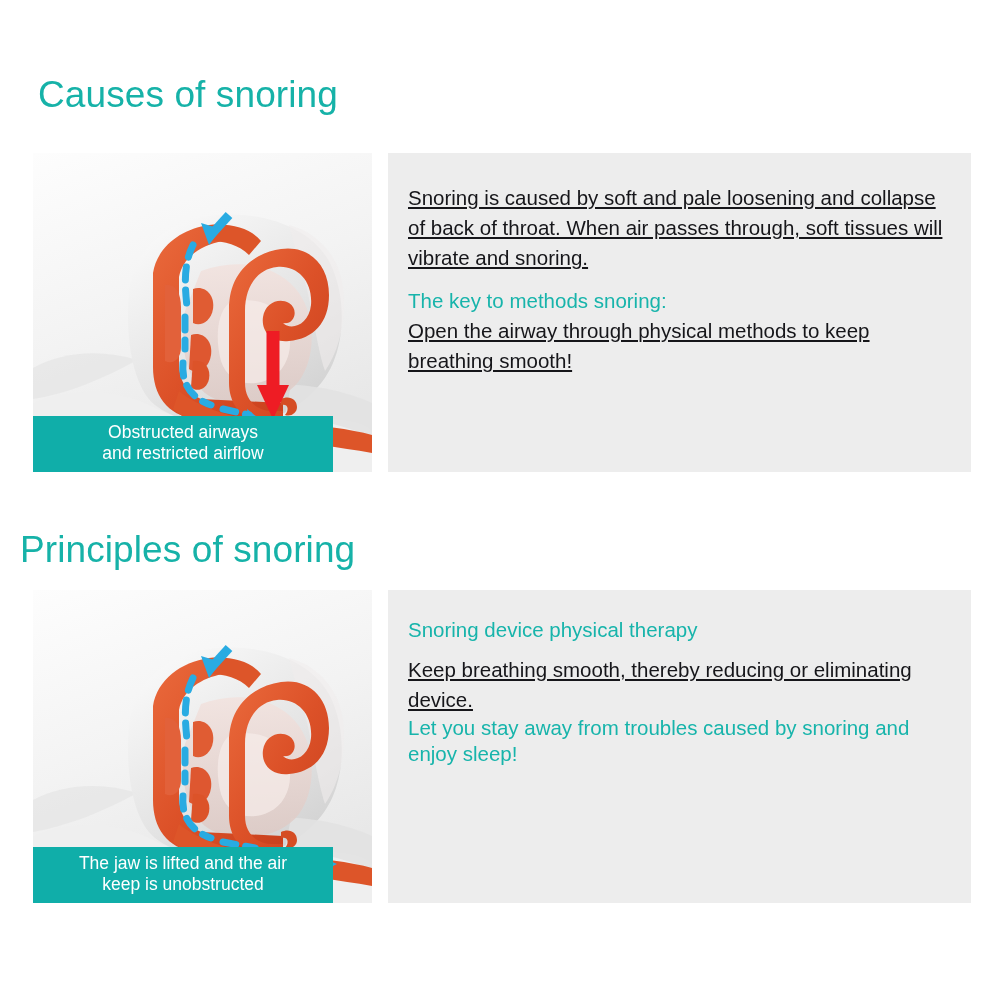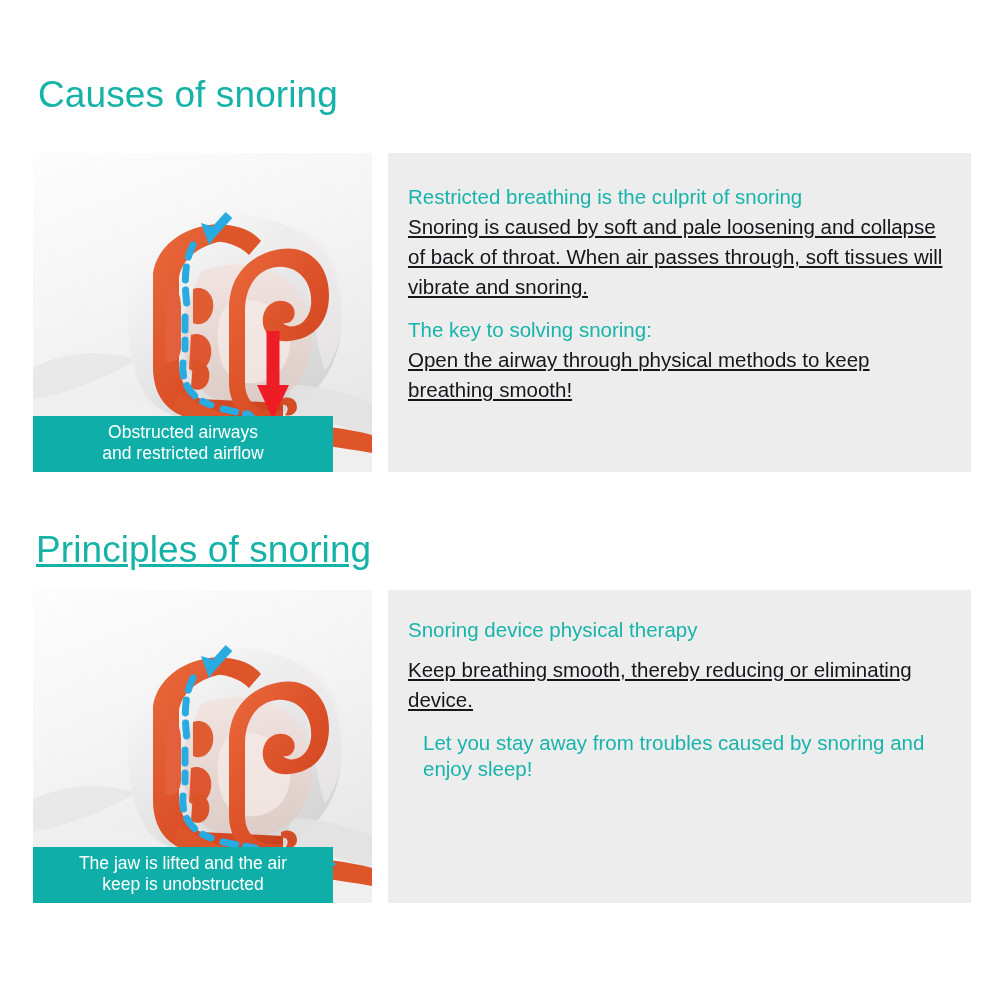--- a/index.html
+++ b/index.html
@@ -25,21 +25,21 @@
   .section-heading {
     position: absolute;
     color: #16B2A8;
     font-size: 37px;
     font-weight: 400;
     letter-spacing: 0.1px;
     line-height: 1;
     white-space: nowrap;
   }
   #heading-1 { left: 38px; top: 76px; }
-  #heading-2 { left: 36px; top: 531px; text-decoration: underline; }
+  #heading-2 { left: 20px; top: 531px; }
 
   
   .section { position: absolute; }
   #section-1 { left: 33px; top: 153px; width: 938px; height: 319px; }
   #section-2 { left: 33px; top: 590px; width: 938px; height: 313px; }
 
   
   .figure {
     position: absolute;
     left: 0;
@@ -105,21 +105,21 @@
     margin: 0;
     font-weight: 400;
     text-decoration: underline;
   }
   .para-gap { height: 14px; }
   .para-gap-sm { height: 10px; }
   .accent-para {
     color: #17B4AB;
     font-size: 20.5px;
     line-height: 26px;
-    margin: 15px;
+    margin: 0;
     font-weight: 400;
   }
 </style>
 </head>
 <body>
 
 <div class="page">
 
   <div id="heading-1" class="section-heading">Causes of snoring</div>
 
@@ -214,24 +214,23 @@
       </div>
 
       <div class="figure-caption">
         <span class="cap-line">Obstructed airways</span>
         <span class="cap-line">and restricted airflow</span>
       </div>
     </div>
 
     <div class="text-panel">
       <div class="text-inner">
-        <p class="accent-line">Restricted breathing is the culprit of snoring</p>
         <p class="body-para">Snoring is caused by soft and pale loosening and collapse of back of throat. When air passes through, soft tissues will vibrate and snoring.</p>
         <div class="para-gap"></div>
-        <p class="accent-line">The key to solving snoring:</p>
+        <p class="accent-line">The key to methods snoring:</p>
         <p class="body-para">Open the airway through physical methods to keep breathing smooth!</p>
       </div>
     </div>
   </div>
 
   <div id="heading-2" class="section-heading">Principles of snoring</div>
 
   <div id="section-2" class="section">
 
     <div class="figure">

